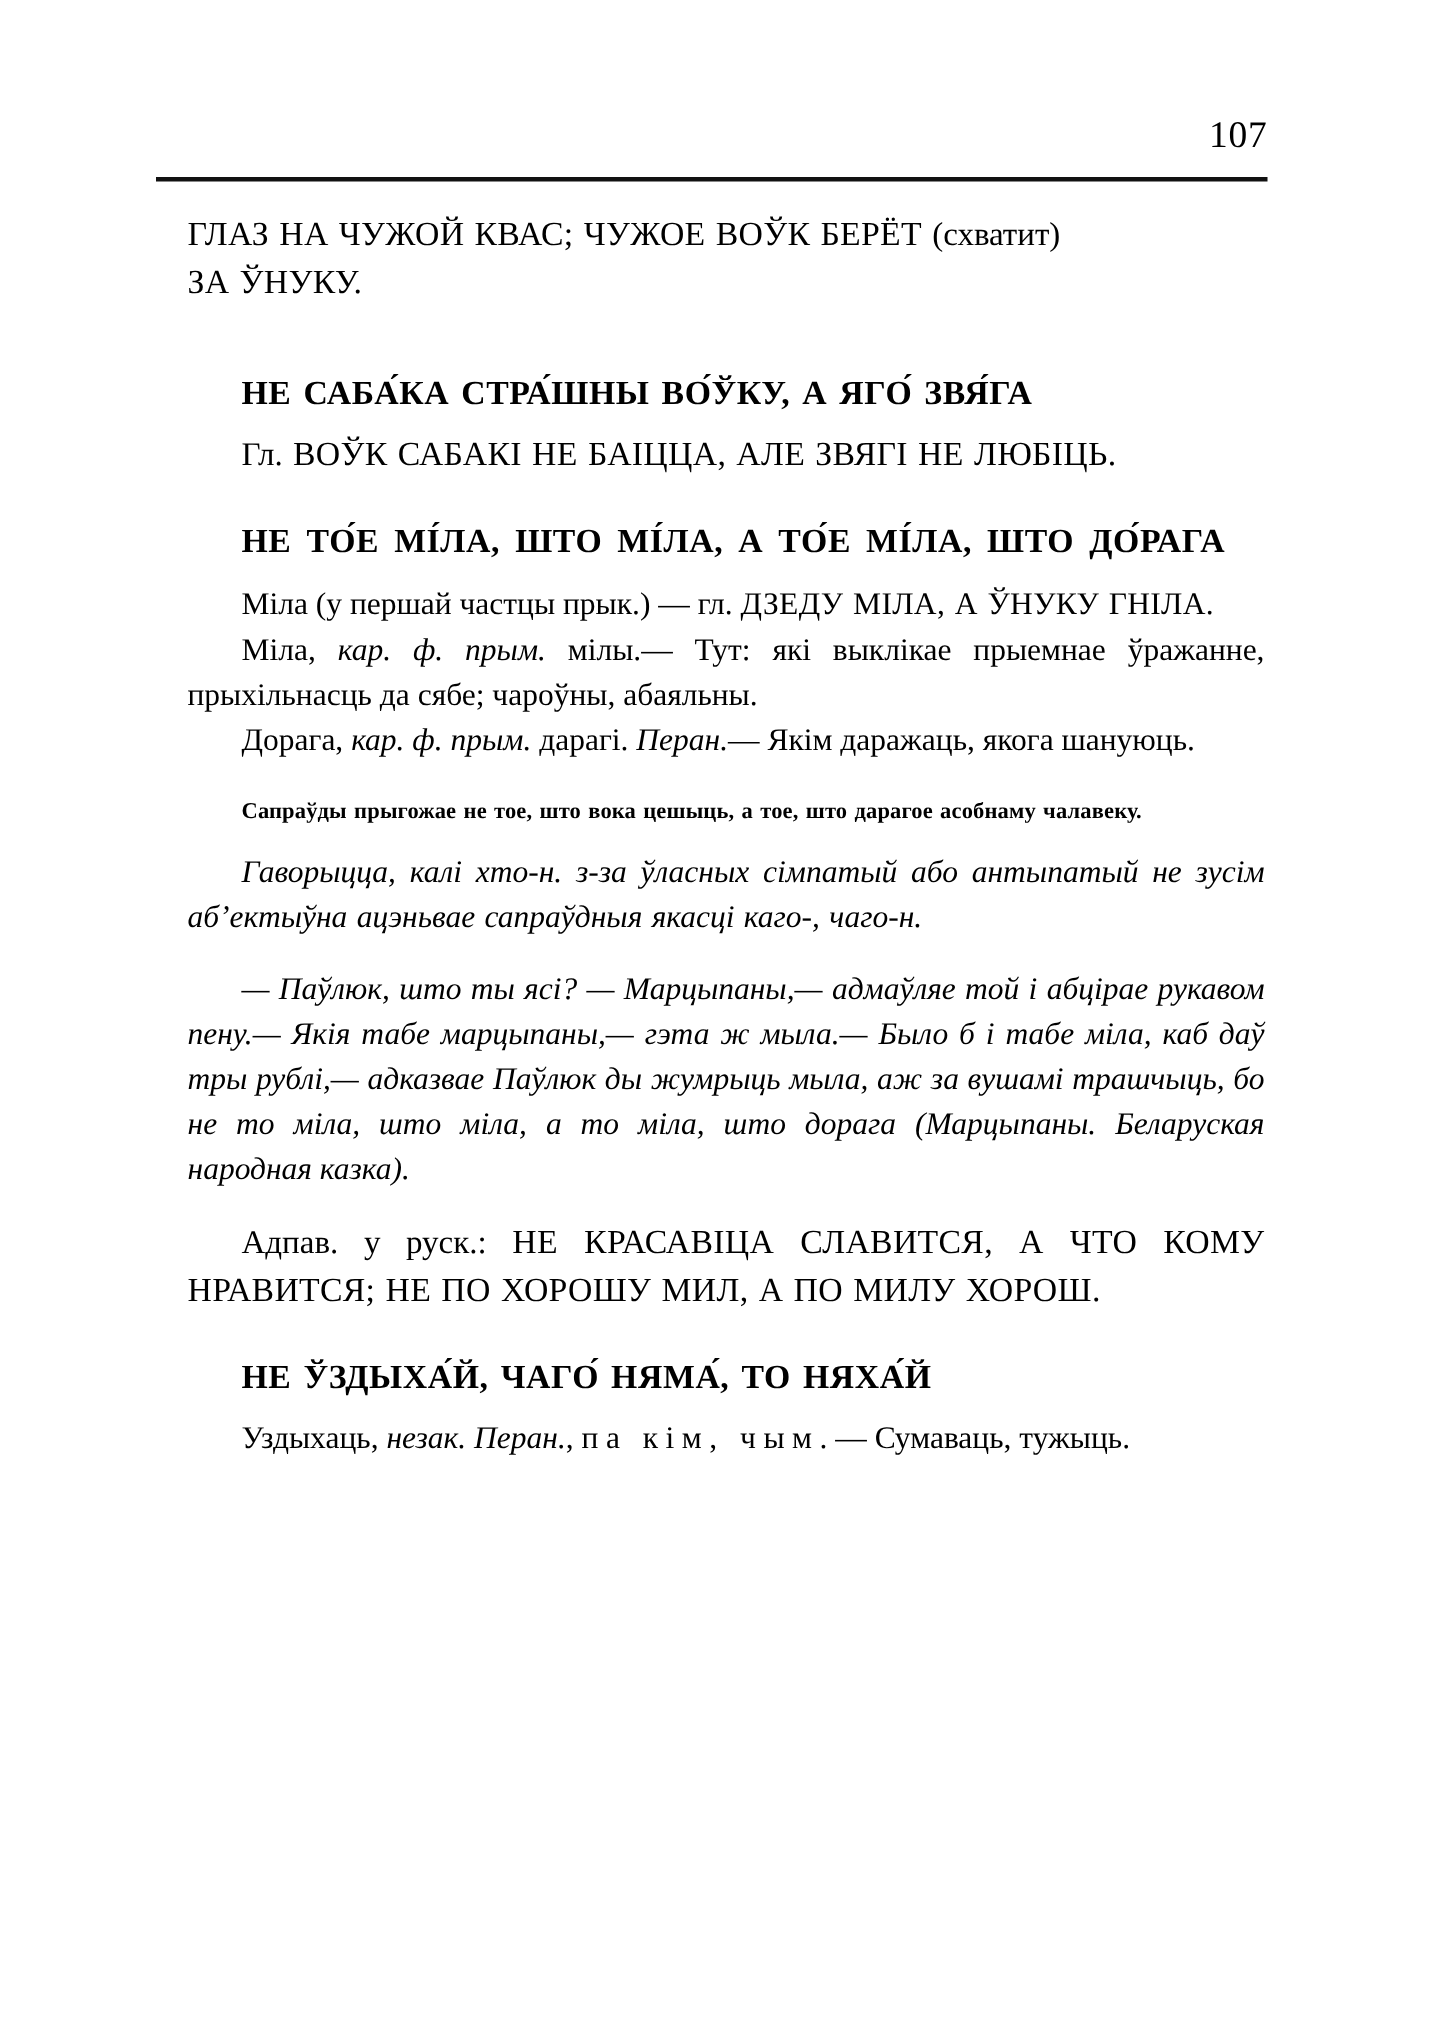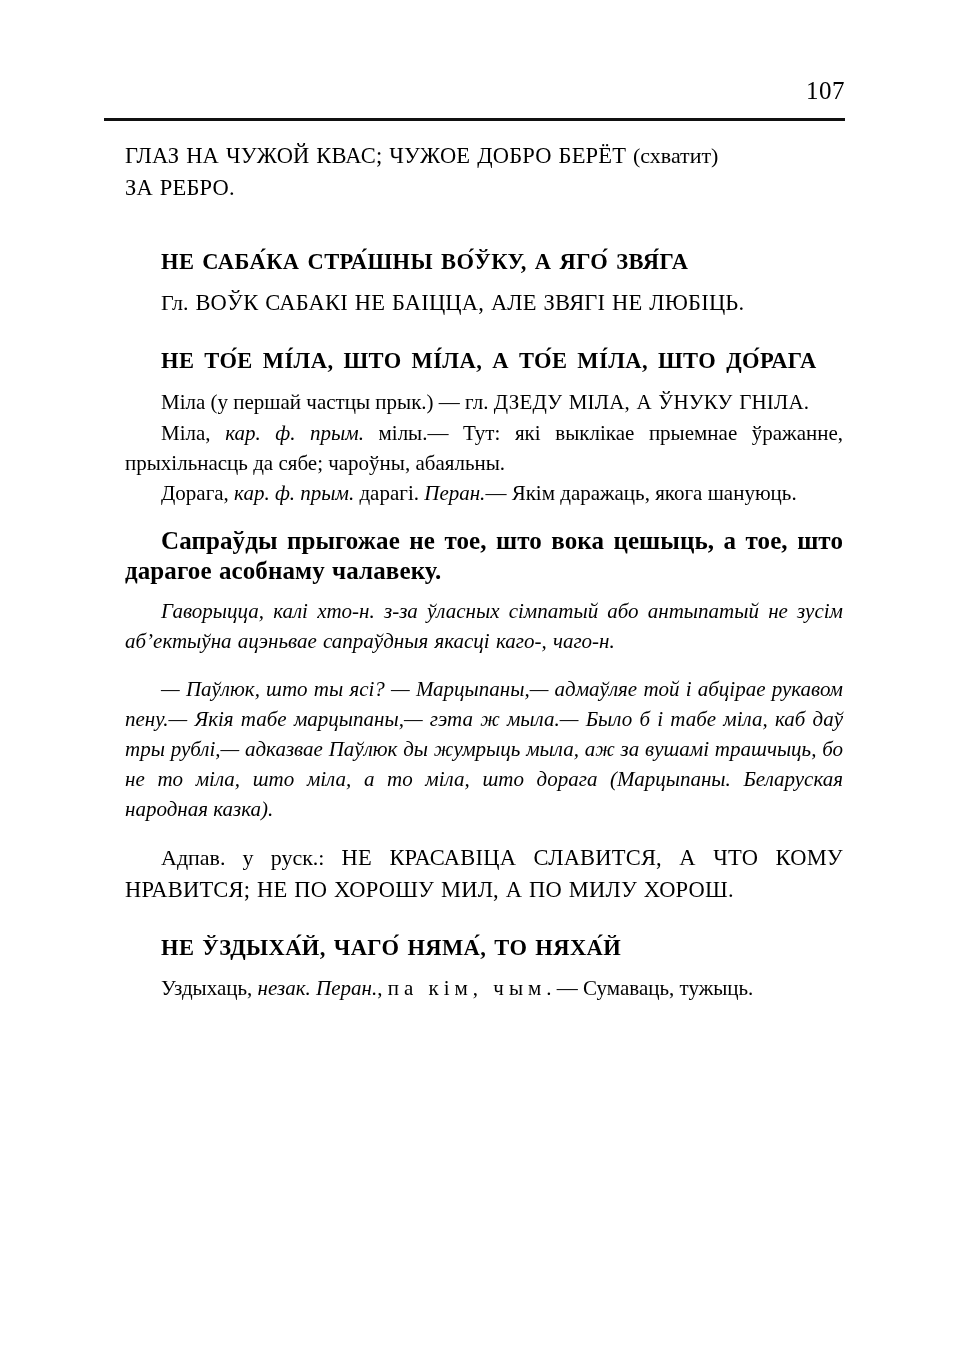--- a/index.html
+++ b/index.html
@@ -103,21 +103,21 @@
   }
 
   .para i, .para em {
     font-style: italic;
     margin-top: 13px;
   }
 
   
   .sense {
     font-weight: bold;
-    font-size: 25px;
+    font-size: 15px;
     line-height: 30px;
     text-indent: 36px;
     text-align: justify;
     text-align-last: left;
     letter-spacing: 0.1px;
     word-spacing: 1px;
   }
 
   
   .usage {
@@ -154,23 +154,23 @@
 
 <div class="page">
 
   <div class="page-header">
     <div class="folio">107</div>
     <div class="header-rule"></div>
   </div>
 
   <div class="body-text">
 
-    <p class="caps first-block"><span>ГЛАЗ НА ЧУЖОЙ КВАС; ЧУЖОЕ ДОБРО БЕРЁТ</span>
+    <p class="caps first-block"><span>ГЛАЗ НА ЧУЖОЙ КВАС; ЧУЖОЕ ВОЎК БЕРЁТ</span>
       <span class="lc">(схватит)</span><br>
-      <span>ЗА РЕБРО.</span></p>
+      <span>ЗА ЎНУКУ.</span></p>
 
     <div class="gap-md"></div>
 
     <p class="headword">НЕ САБА́КА СТРА́ШНЫ ВО́ЎКУ, А ЯГО́ ЗВЯ́ГА</p>
 
     <div class="gap-sm"></div>
 
     <p class="caps" style="text-indent:36px; text-align:justify; text-align-last:left;"><span class="lc">Гл.</span>
       <span>ВОЎК САБАКІ НЕ БАІЦЦА, АЛЕ ЗВЯГІ НЕ ЛЮБІЦЬ.</span></p>
 

